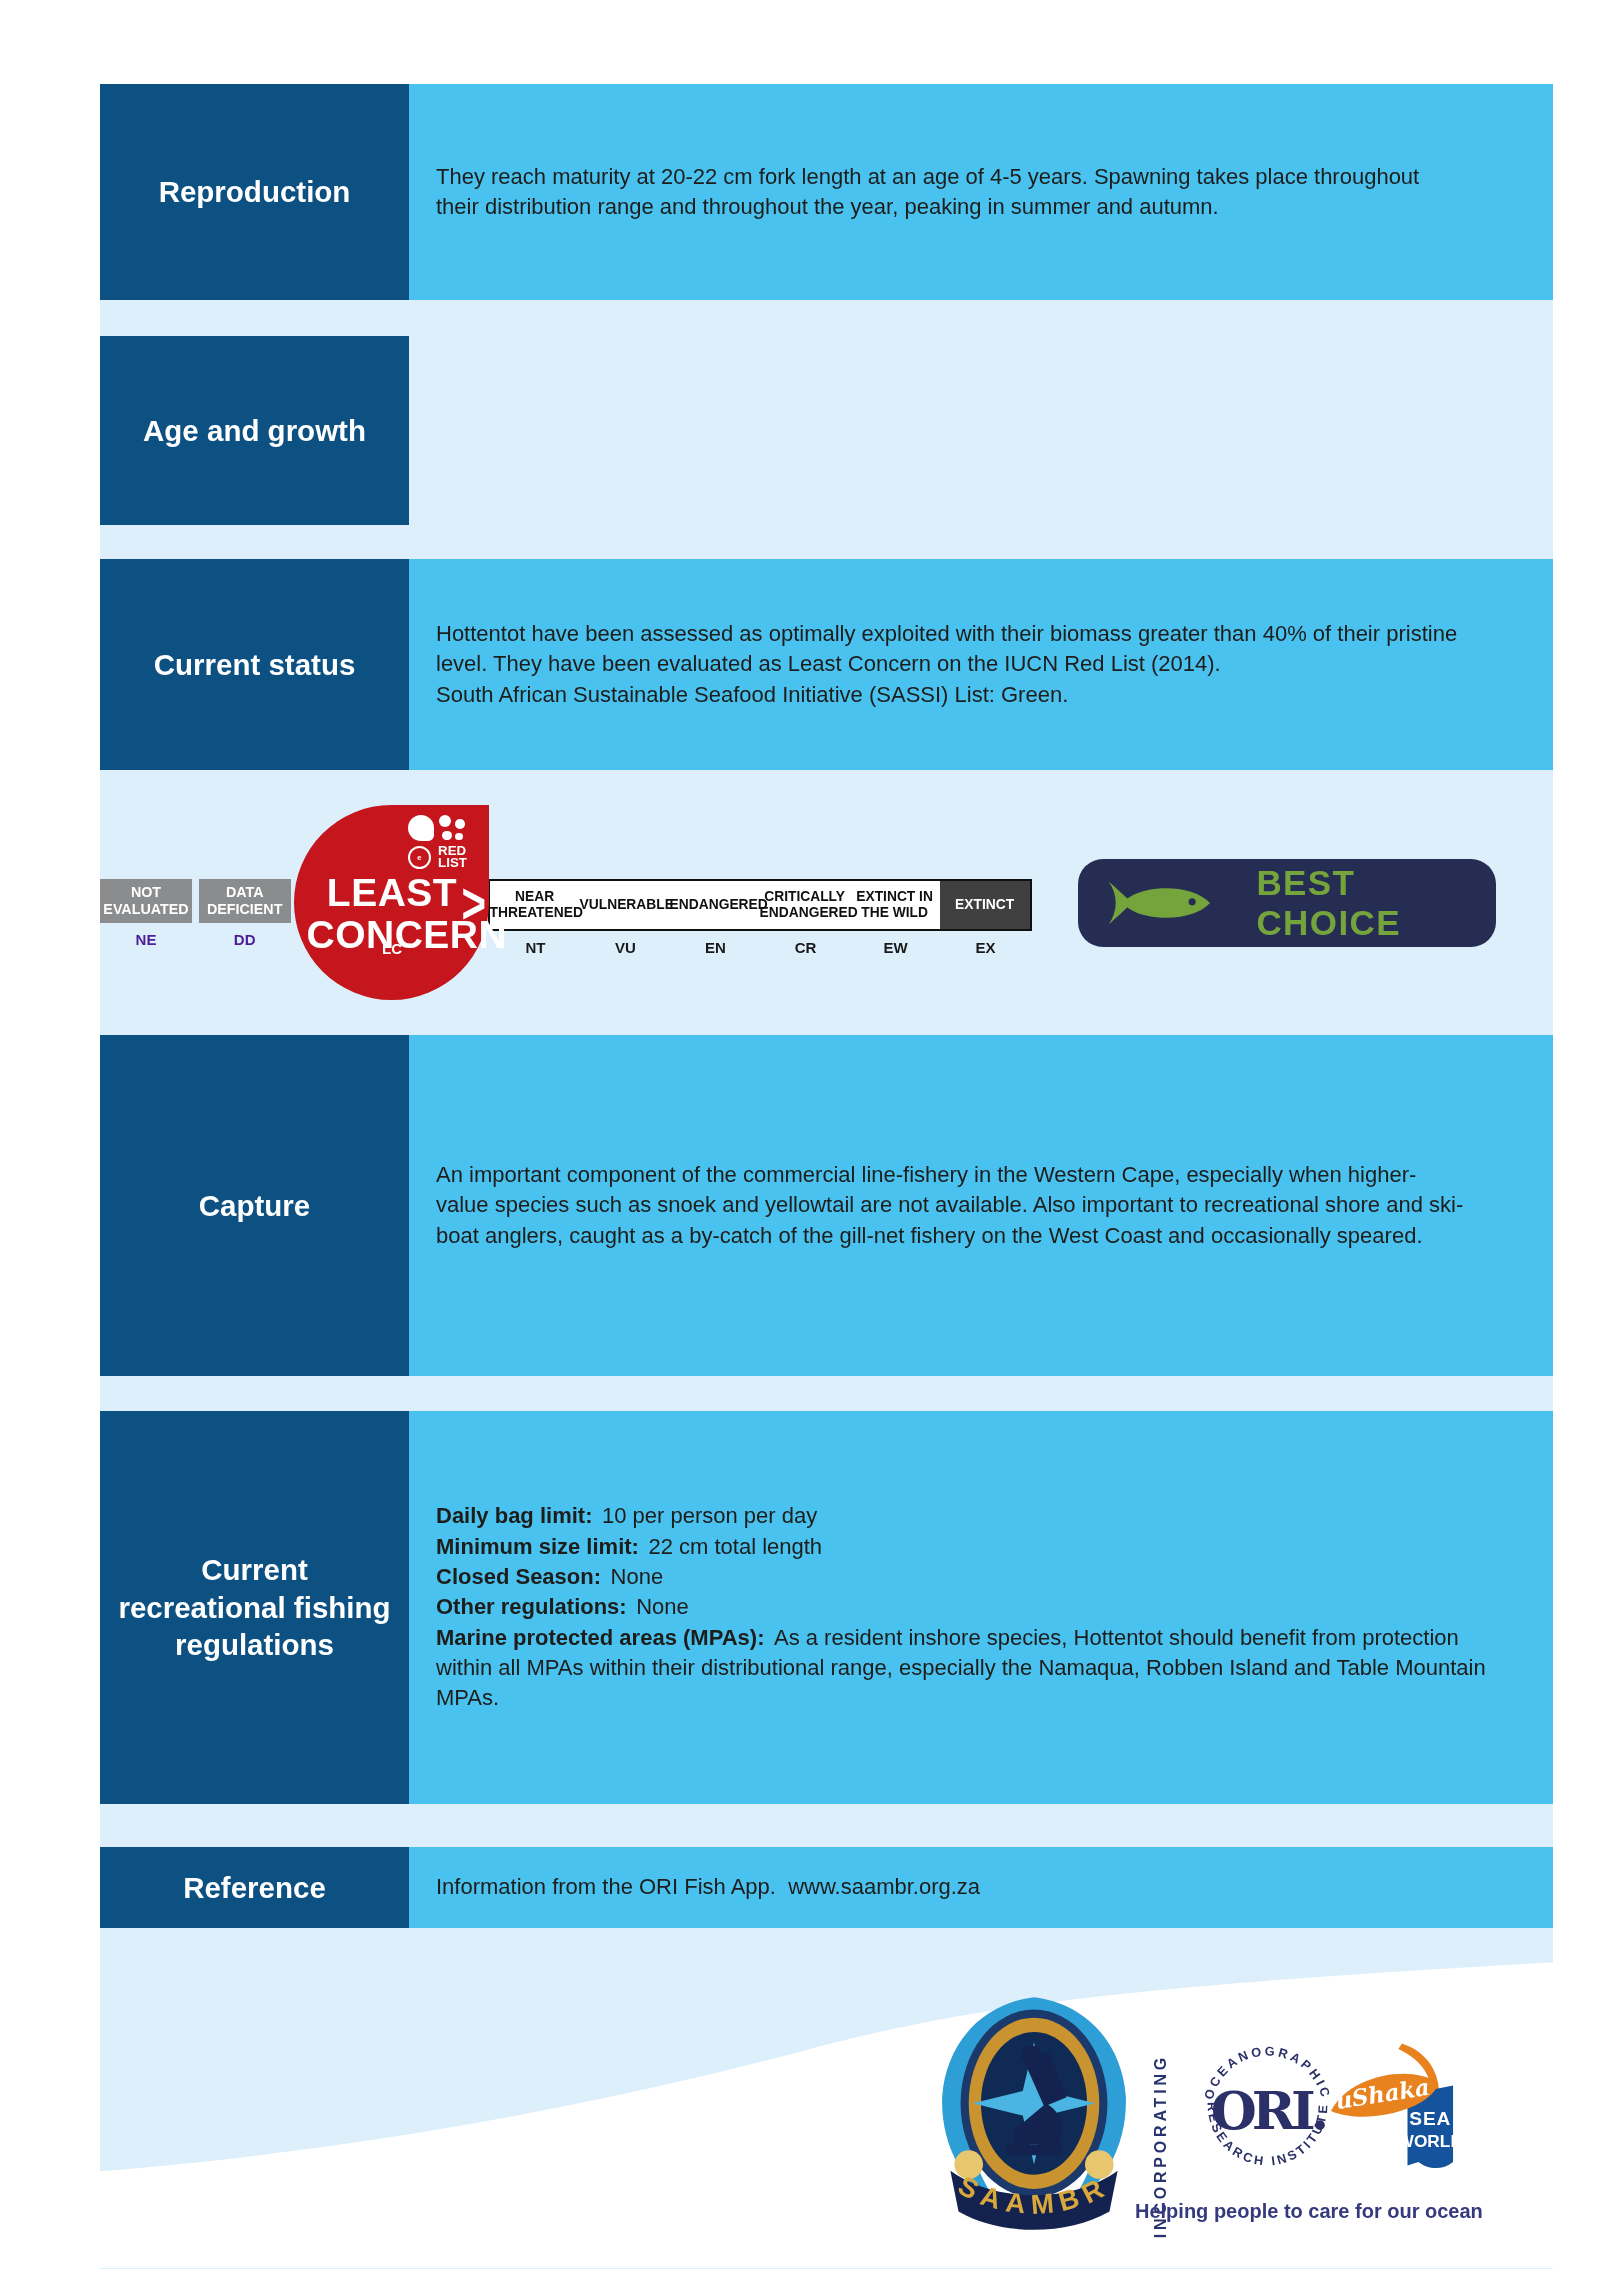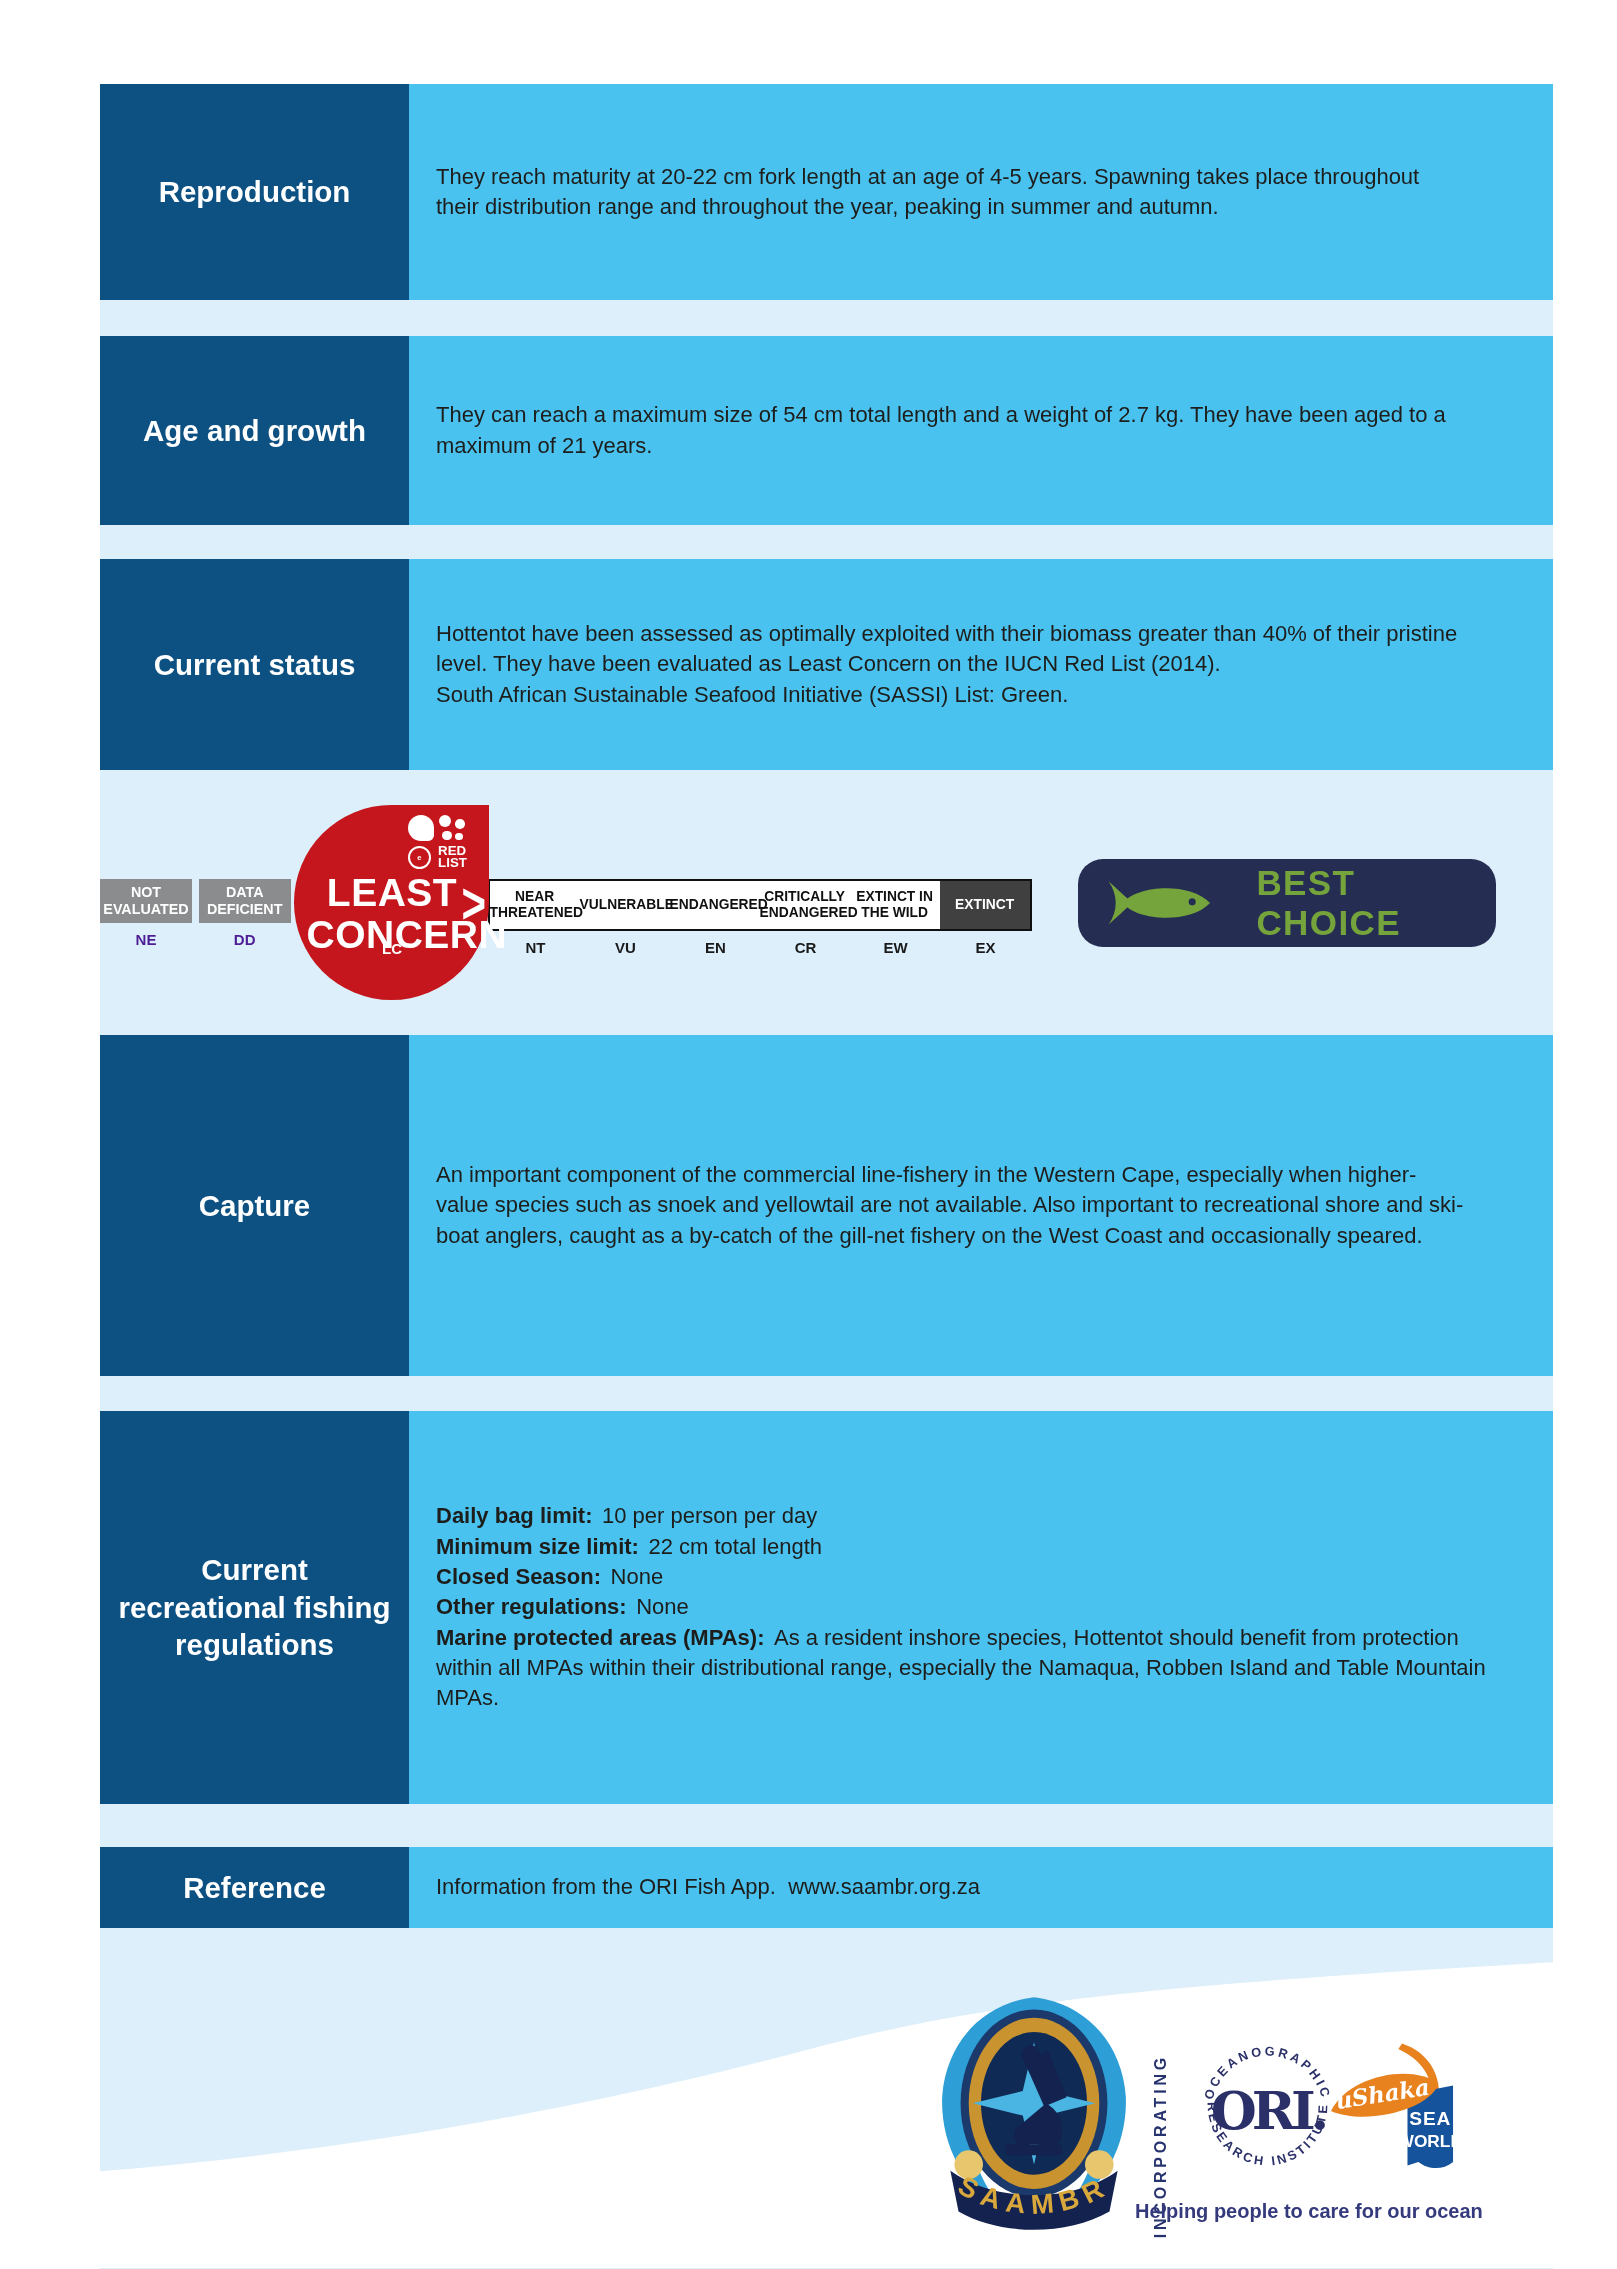--- a/index.html
+++ b/index.html
@@ -90,23 +90,20 @@
 
     <div class="row h-repro">
       <div class="row-label">Reproduction</div>
       <div class="row-body">
         <div class="flow">They reach maturity at 20-22 cm fork length at an age of 4-5 years. Spawning takes place throughout their distribution range and throughout the year, peaking in summer and autumn.</div>
       </div>
     </div>
 
     <div class="row h-age">
       <div class="row-label">Age and growth</div>
-      <div class="row-body">
-        <div class="flow">They can reach a maximum size of 54 cm total length and a weight of 2.7 kg. They have been aged to a maximum of 21 years.</div>
-      </div>
     </div>
 
     <div class="row h-status">
       <div class="row-label">Current status</div>
       <div class="row-body">
         <div class="flow">Hottentot have been assessed as optimally exploited with their biomass greater than 40% of their pristine level. They have been evaluated as Least Concern on the IUCN Red List (2014).
 South African Sustainable Seafood Initiative (SASSI) List: Green.</div>
       </div>
     </div>
 

